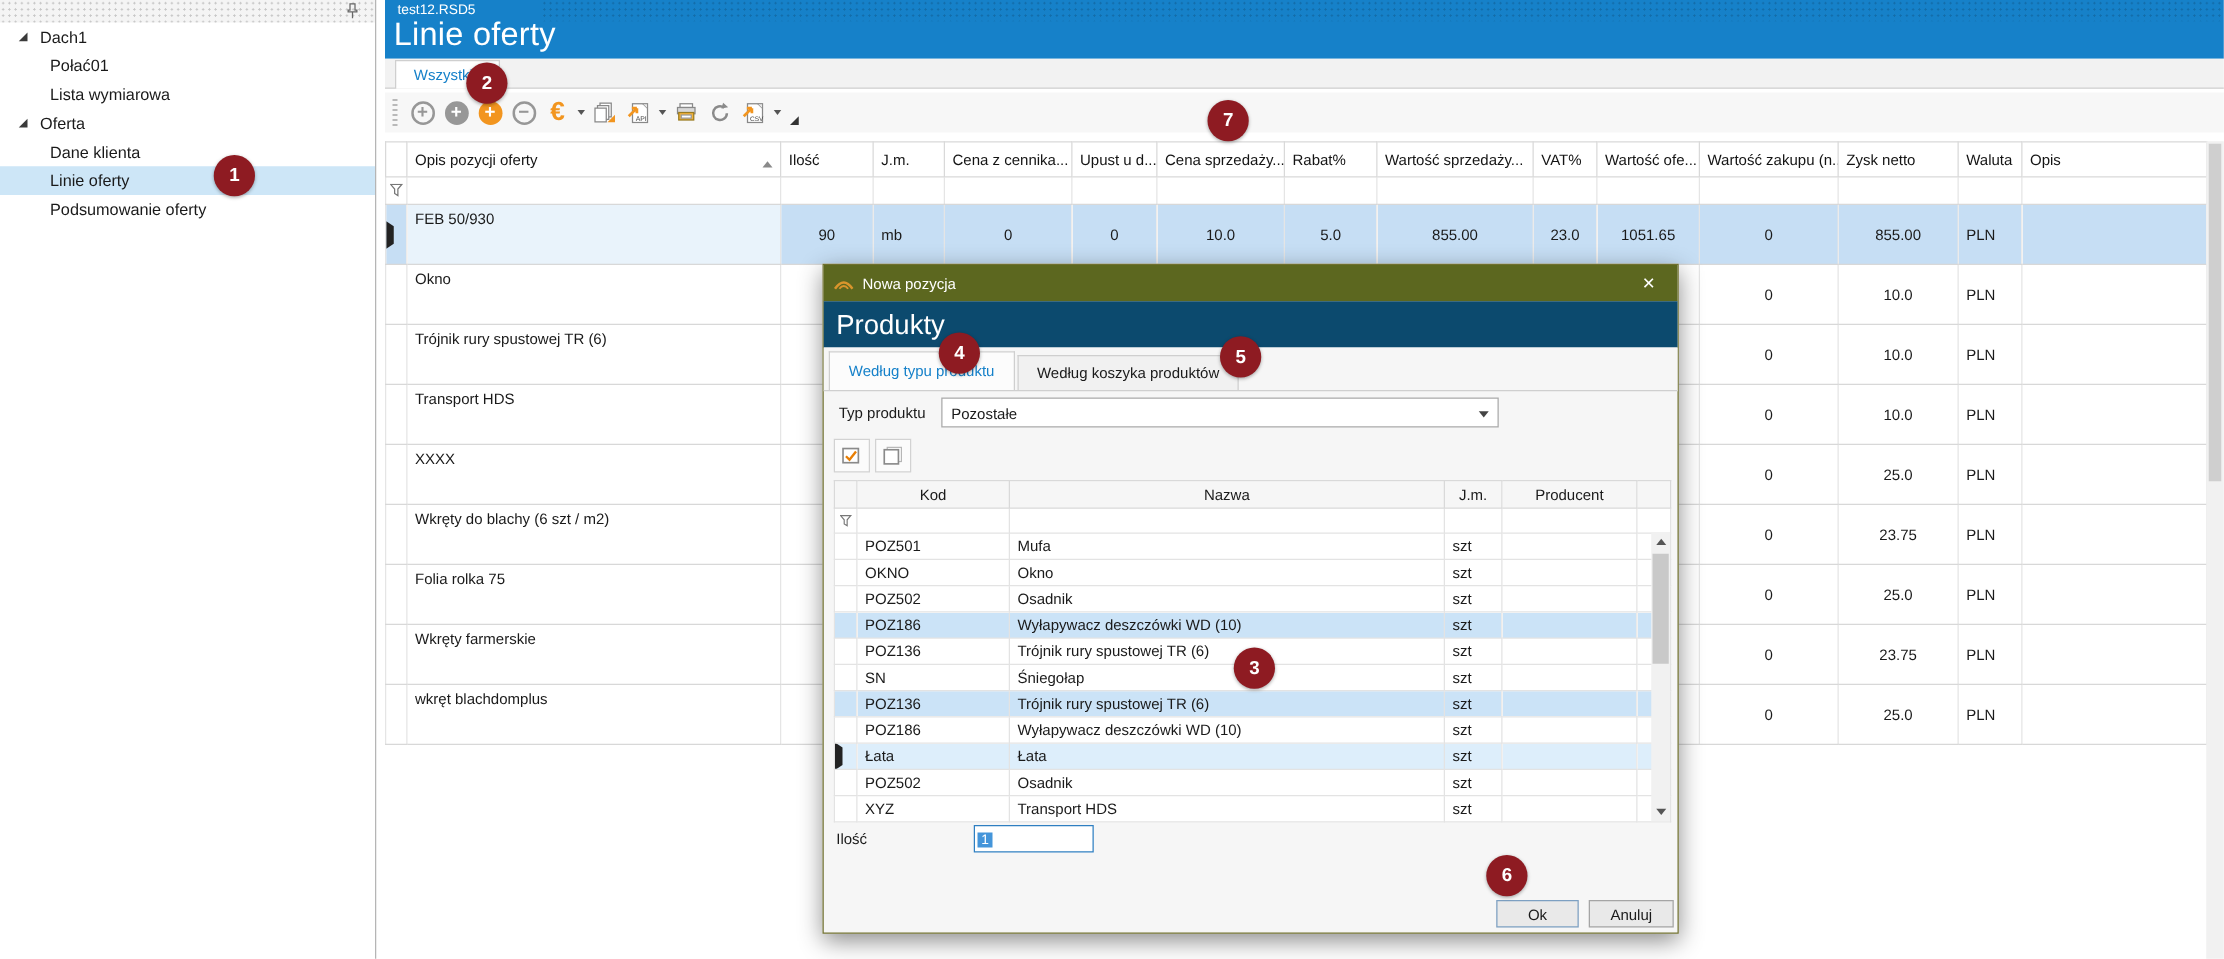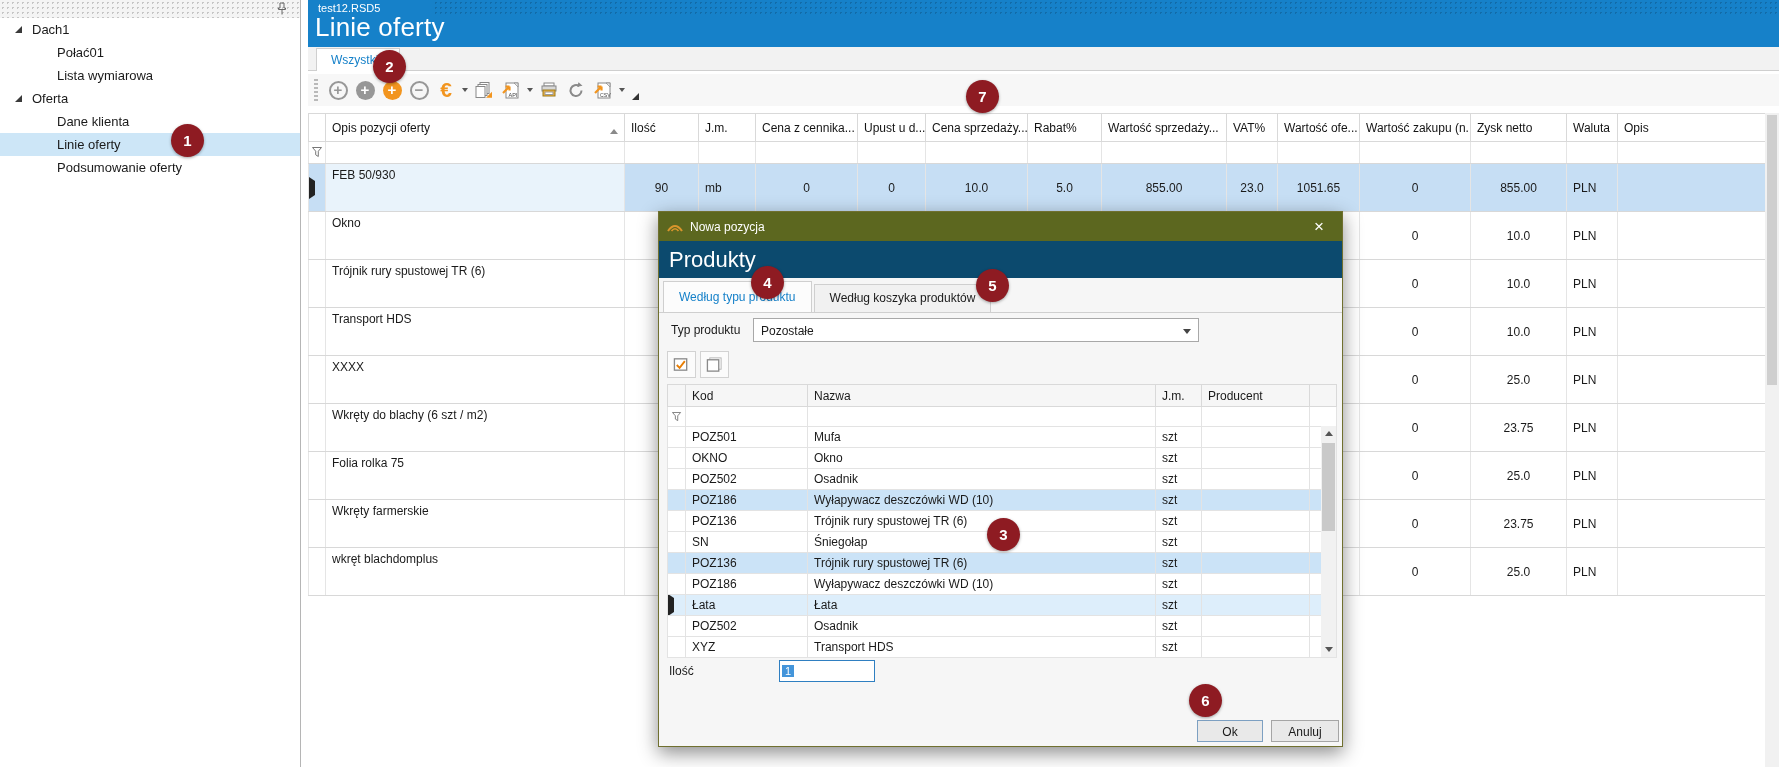--- a/index.html
+++ b/index.html
@@ -9,21 +9,21 @@
   }
   
   #sidebar{position:absolute;left:0;top:0;width:300px;height:767px;background:#fff;border-right:1px solid #b5b5b5;}
   .dock-top{height:18px;background:#f4f4f4;background-image:radial-gradient(#c6c6c6 1px,transparent 1px);background-size:5px 5px;position:relative;}
   .pin{position:absolute;right:12px;top:2px;width:12px;height:14px;}
   .tree{font-size:13px;}
   .titem{height:23px;line-height:23px;position:relative;white-space:nowrap;}
   .titem.sel{background:#cde6f7;}
   .twist{position:absolute;left:15px;top:8px;width:0;height:0;border-left:7px solid transparent;border-bottom:7px solid #3a3a3a;}
   .titem.group .tlabel{padding-left:32px;}
-  .titem.child .tlabel{padding-left:57px;}
+  .titem.child .tlabel{padding-left:40px;}
   
   #bluebar{position:absolute;left:308px;top:0;width:1471px;height:47px;background:#1681c9;}
   #bluedots{position:absolute;left:433px;top:0;width:1346px;height:17px;background-image:radial-gradient(rgba(0,0,0,.16) 1px,transparent 1px);background-size:5px 5px;}
   #doctab{position:absolute;left:318px;top:2px;color:#fff;font-size:11px;}
   #pagetitle{position:absolute;left:315px;top:12px;color:#fff;font-size:26px;font-weight:normal;letter-spacing:.2px;}
   
   #tabstrip{position:absolute;left:308px;top:47px;width:1471px;height:23px;background:#f2f2f2;border-bottom:1px solid #cfcfcf;}
   #viewtab{position:absolute;left:8px;top:1px;height:22px;line-height:22px;padding:0 14px;background:#fff;border:1px solid #cfcfcf;border-bottom:none;color:#1681c9;}
   
   #toolbar{position:absolute;left:308px;top:74px;width:1471px;height:32px;background:#f7f7f7;display:flex;align-items:center;gap:5px;padding-left:6px;box-sizing:border-box;}
@@ -62,21 +62,21 @@
   .dtab.active{color:#1681c9;background:#fcfcfc;height:30px;line-height:30px;}
   .dtab.inactive{color:#1a1a1a;background:#f1f1f1;margin-left:2px;}
   .dlbl{position:absolute;font-size:12px;}
   .combo{position:absolute;left:94px;top:106px;width:446px;height:24px;background:#fff;border:1px solid #a8a8a8;line-height:24px;padding-left:7px;box-sizing:border-box;}
   .carrow{position:absolute;right:7px;top:10px;width:0;height:0;border-left:4px solid transparent;border-right:4px solid transparent;border-top:5px solid #444;}
   .chkbar{position:absolute;left:8px;top:139px;display:flex;gap:4px;}
   .chkbtn{width:27px;height:25px;border:1px solid #d2d2d2;background:#fbfbfb;display:flex;align-items:center;justify-content:center;}
   
   #dtable{position:absolute;left:8px;top:172px;}
   #dtable table{border-collapse:collapse;table-layout:fixed;width:669px;font-size:12px;background:#fff;}
-  #dtable th{height:21px;border:1px solid #d9d9d9;background:#f6f6f6;font-weight:normal;text-align:left;padding:0 6px;white-space:nowrap;overflow:hidden;}
+  #dtable th{height:21px;border:1px solid #d9d9d9;background:#f6f6f6;font-weight:normal;text-align:center;padding:0 6px;white-space:nowrap;overflow:hidden;}
   #dtable td{height:20px;border:1px solid #e3e3e3;padding:0 6px;white-space:nowrap;overflow:hidden;}
   #dtable tr.frow td{height:19px;}
   tr.rsel td{background:#cbe3f7;}
   tr.rfoc td{background:#ddeefb;}
   #dscroll{position:absolute;left:662px;top:214px;width:15px;height:231px;background:#f1f1f1;}
   #dscroll .sb-up,#dscroll .sb-dn{position:absolute;left:0;width:15px;height:15px;display:flex;align-items:center;justify-content:center;}
   #dscroll .sb-up{top:0;} #dscroll .sb-dn{bottom:0;}
   .tri-up{width:0;height:0;border-left:4px solid transparent;border-right:4px solid transparent;border-bottom:5px solid #555;}
   .tri-dn{width:0;height:0;border-left:4px solid transparent;border-right:4px solid transparent;border-top:5px solid #555;}
   #dscroll .thumb{position:absolute;left:1px;top:17px;width:13px;height:88px;background:#c9c9c9;}

